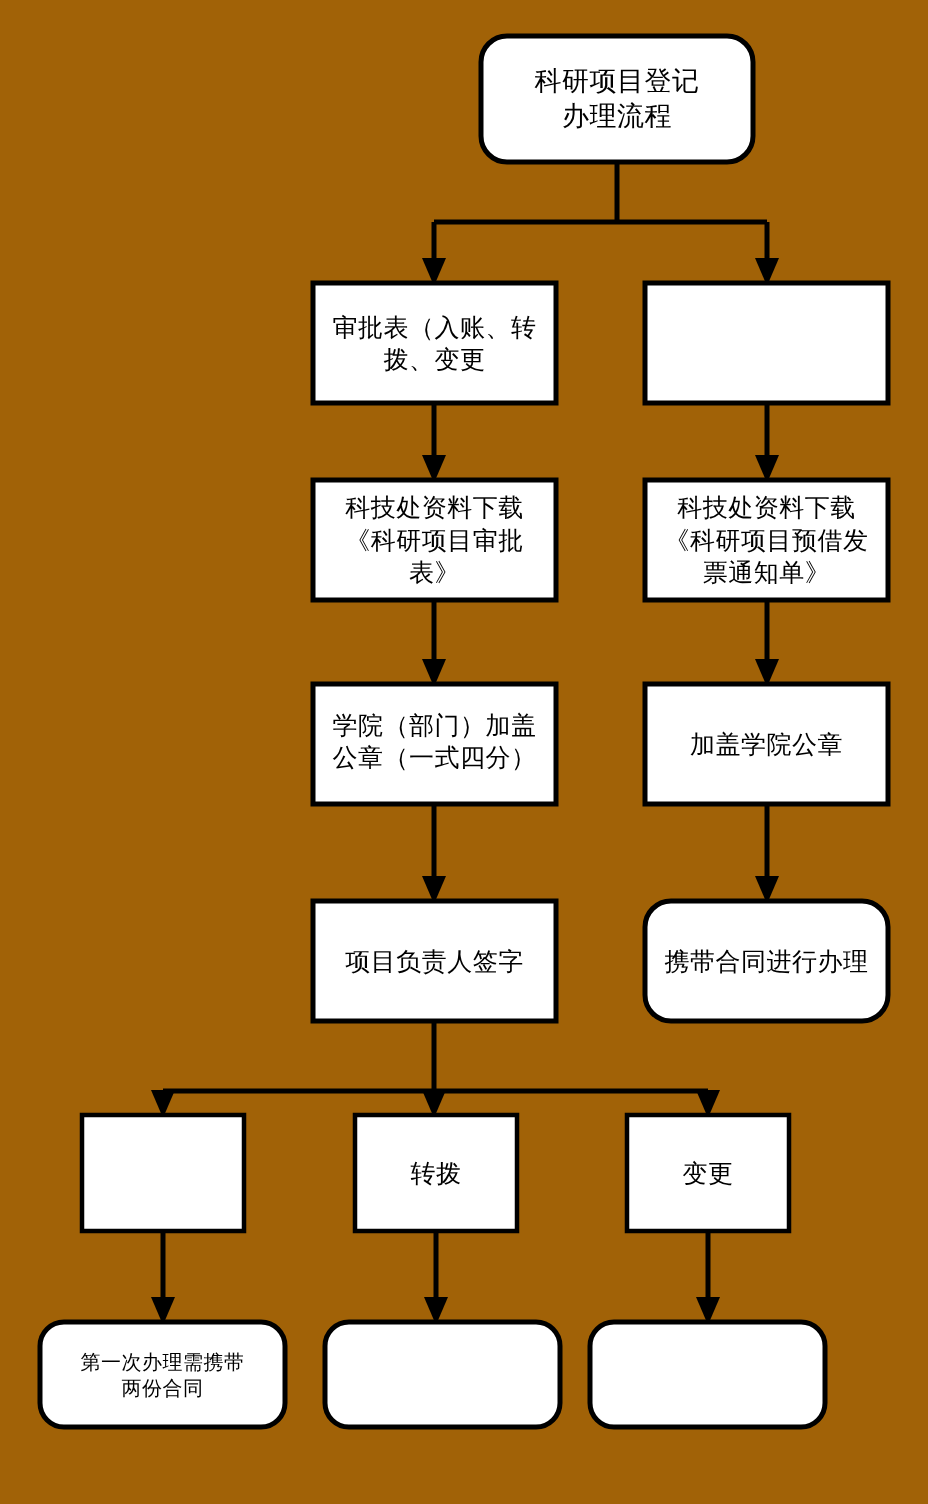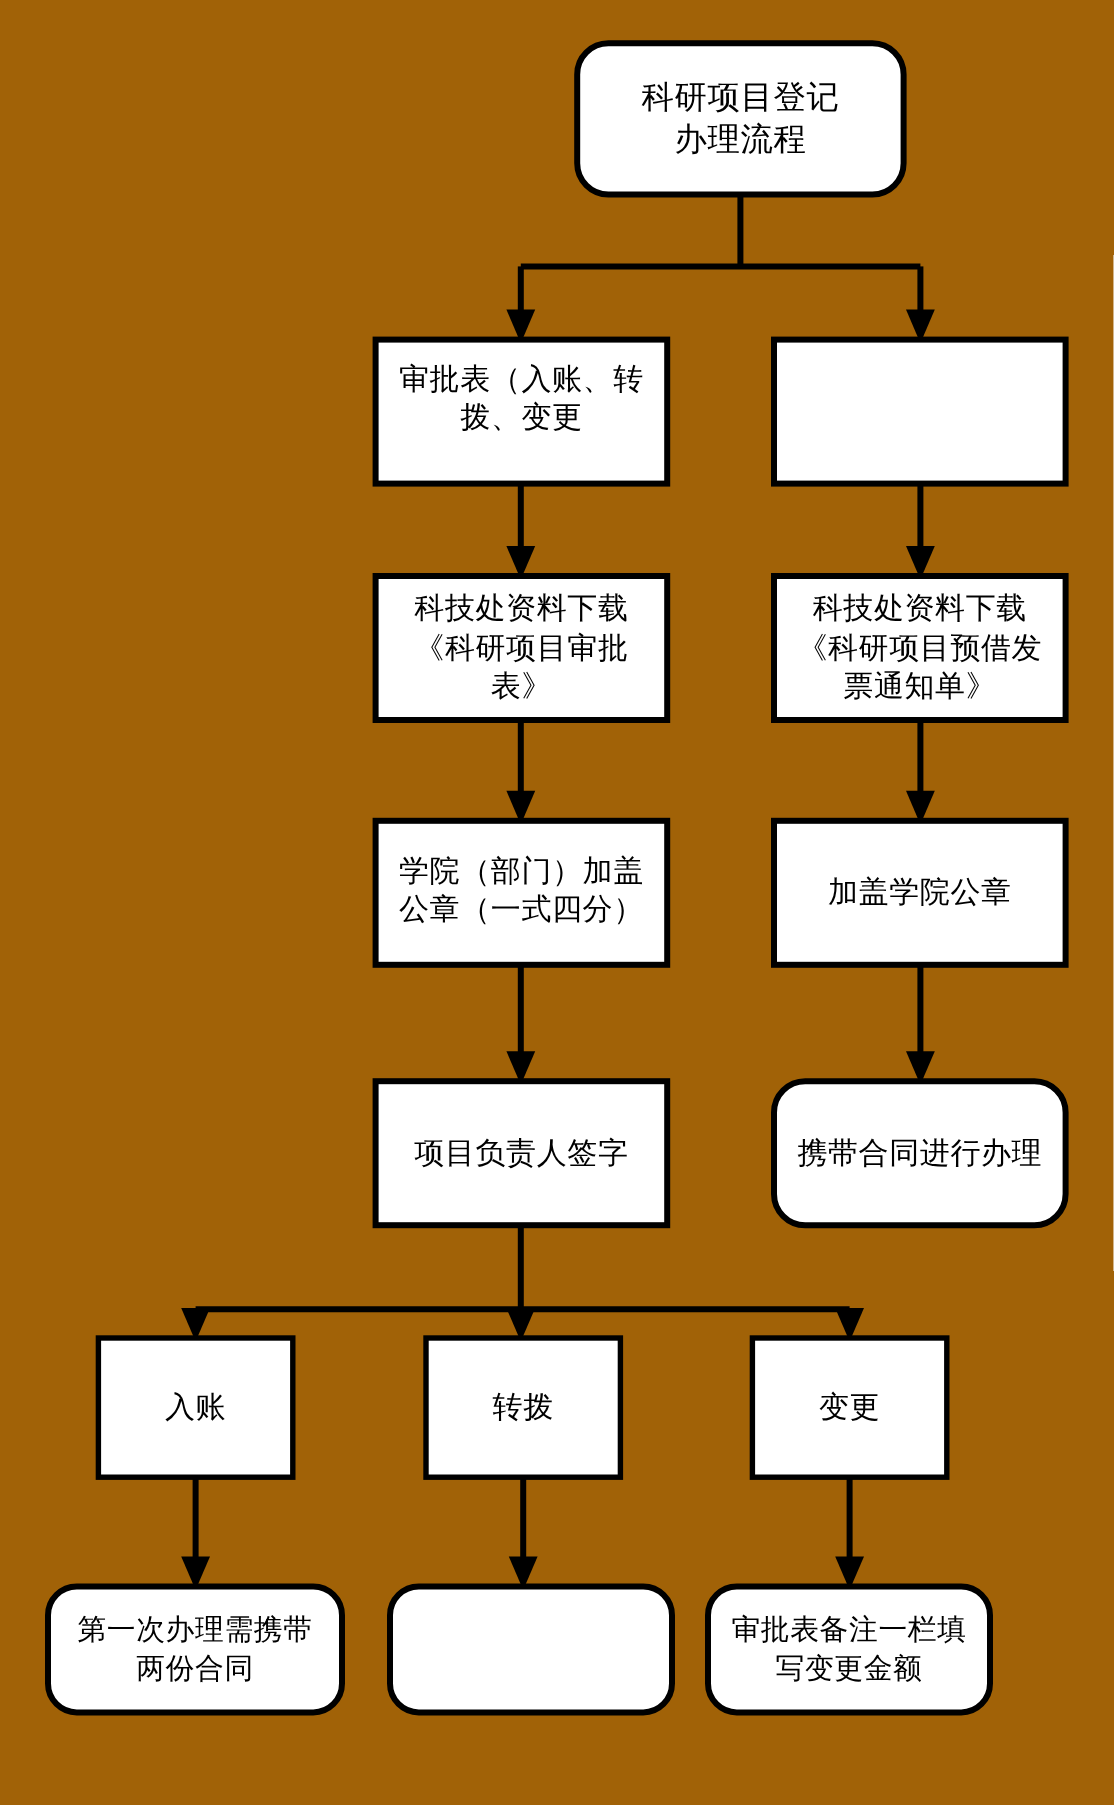--- a/index.html
+++ b/index.html
@@ -52,21 +52,21 @@
     font-size: 25px;
     line-height: 1.3;
     letter-spacing: 0.5px;
     white-space: pre-line;
     pointer-events: none;
   }
   .node-label.size-title {
     font-size: 27px;
   }
   .node-label.size-small {
-    font-size: 24px;
+    font-size: 20px;
   }
 </style>
 </head>
 <body>
 
 <div id="flowchart-root">
 
   <svg id="flow-svg" viewBox="0 0 928 1504">
 
     <g>
@@ -152,39 +152,36 @@
     <rect class="node-rect-thin" x="627" y="1115" width="162" height="116"></rect>
 
     <rect class="node-rect" x="40" y="1322" width="245" height="105" rx="24" ry="24"></rect>
     <rect class="node-rect" x="325" y="1322" width="235" height="105" rx="24" ry="24"></rect>
     <rect class="node-rect" x="590" y="1322" width="235" height="105" rx="24" ry="24"></rect>
   </svg>
 
   <div class="node-label size-title" style="left:481px;top:36px;width:272px;height:126px;">科研项目登记
 办理流程</div>
 
-  <div class="node-label" style="left:313px;top:272px;width:243px;height:120px;">审批表（入账、转
+  <div class="node-label" style="left:313px;top:283px;width:243px;height:120px;">审批表（入账、转
 拨、变更</div>
 
   <div class="node-label" style="left:313px;top:480px;width:243px;height:120px;">科技处资料下载
 《科研项目审批
 表》</div>
   <div class="node-label" style="left:645px;top:480px;width:243px;height:120px;">科技处资料下载
 《科研项目预借发
 票通知单》</div>
 
   <div class="node-label" style="left:313px;top:684px;width:243px;height:120px;font-family:Liberation Mono, monospace;">学院（部门）加盖
 公章（一式四分）</div>
   <div class="node-label" style="left:645px;top:684px;width:243px;height:120px;">加盖学院公章</div>
 
   <div class="node-label" style="left:313px;top:901px;width:243px;height:120px;">项目负责人签字</div>
   <div class="node-label" style="left:645px;top:901px;width:243px;height:120px;">携带合同进行办理</div>
 
-  <div class="node-label" style="left:82px;top:1115px;width:162px;height:116px;">入账</div>
   <div class="node-label" style="left:355px;top:1115px;width:162px;height:116px;">转拨</div>
   <div class="node-label" style="left:627px;top:1115px;width:162px;height:116px;">变更</div>
 
   <div class="node-label size-small" style="left:40px;top:1322px;width:245px;height:105px;">第一次办理需携带
 两份合同</div>
-  <div class="node-label size-small" style="left:590px;top:1322px;width:235px;height:105px;">审批表备注一栏填
-写变更金额</div>
 
 </div>
 
 </body></html>

